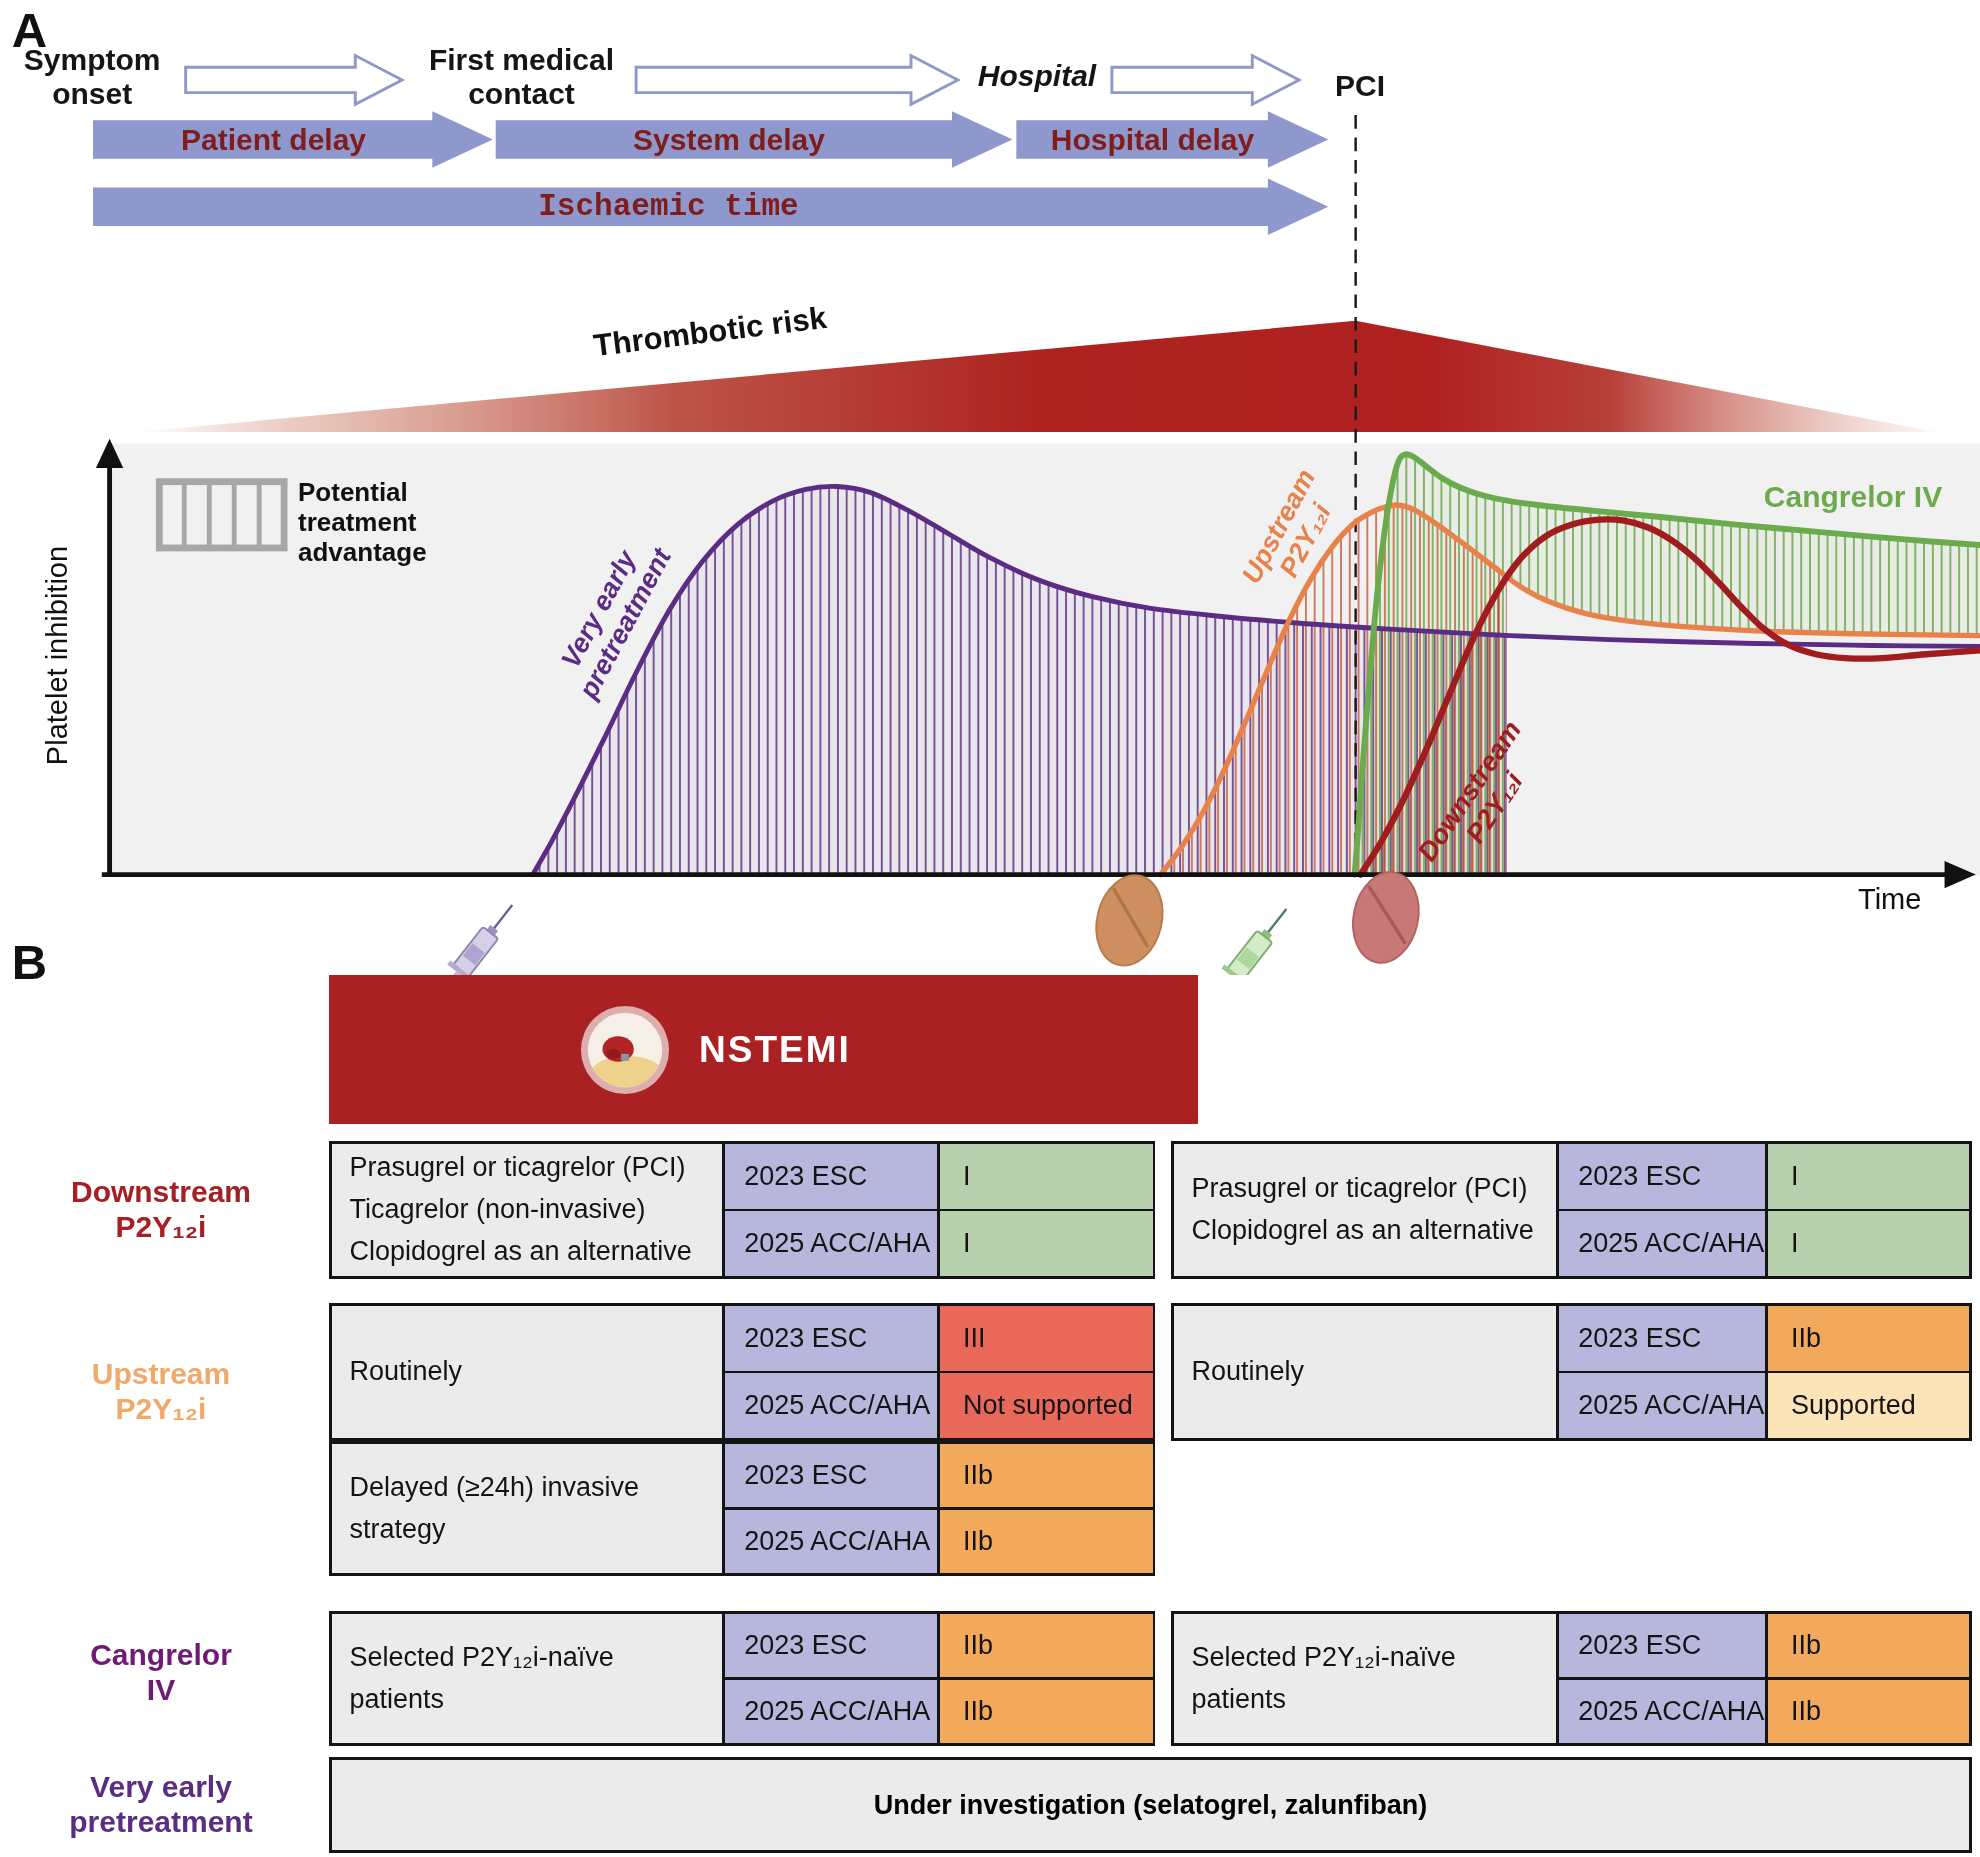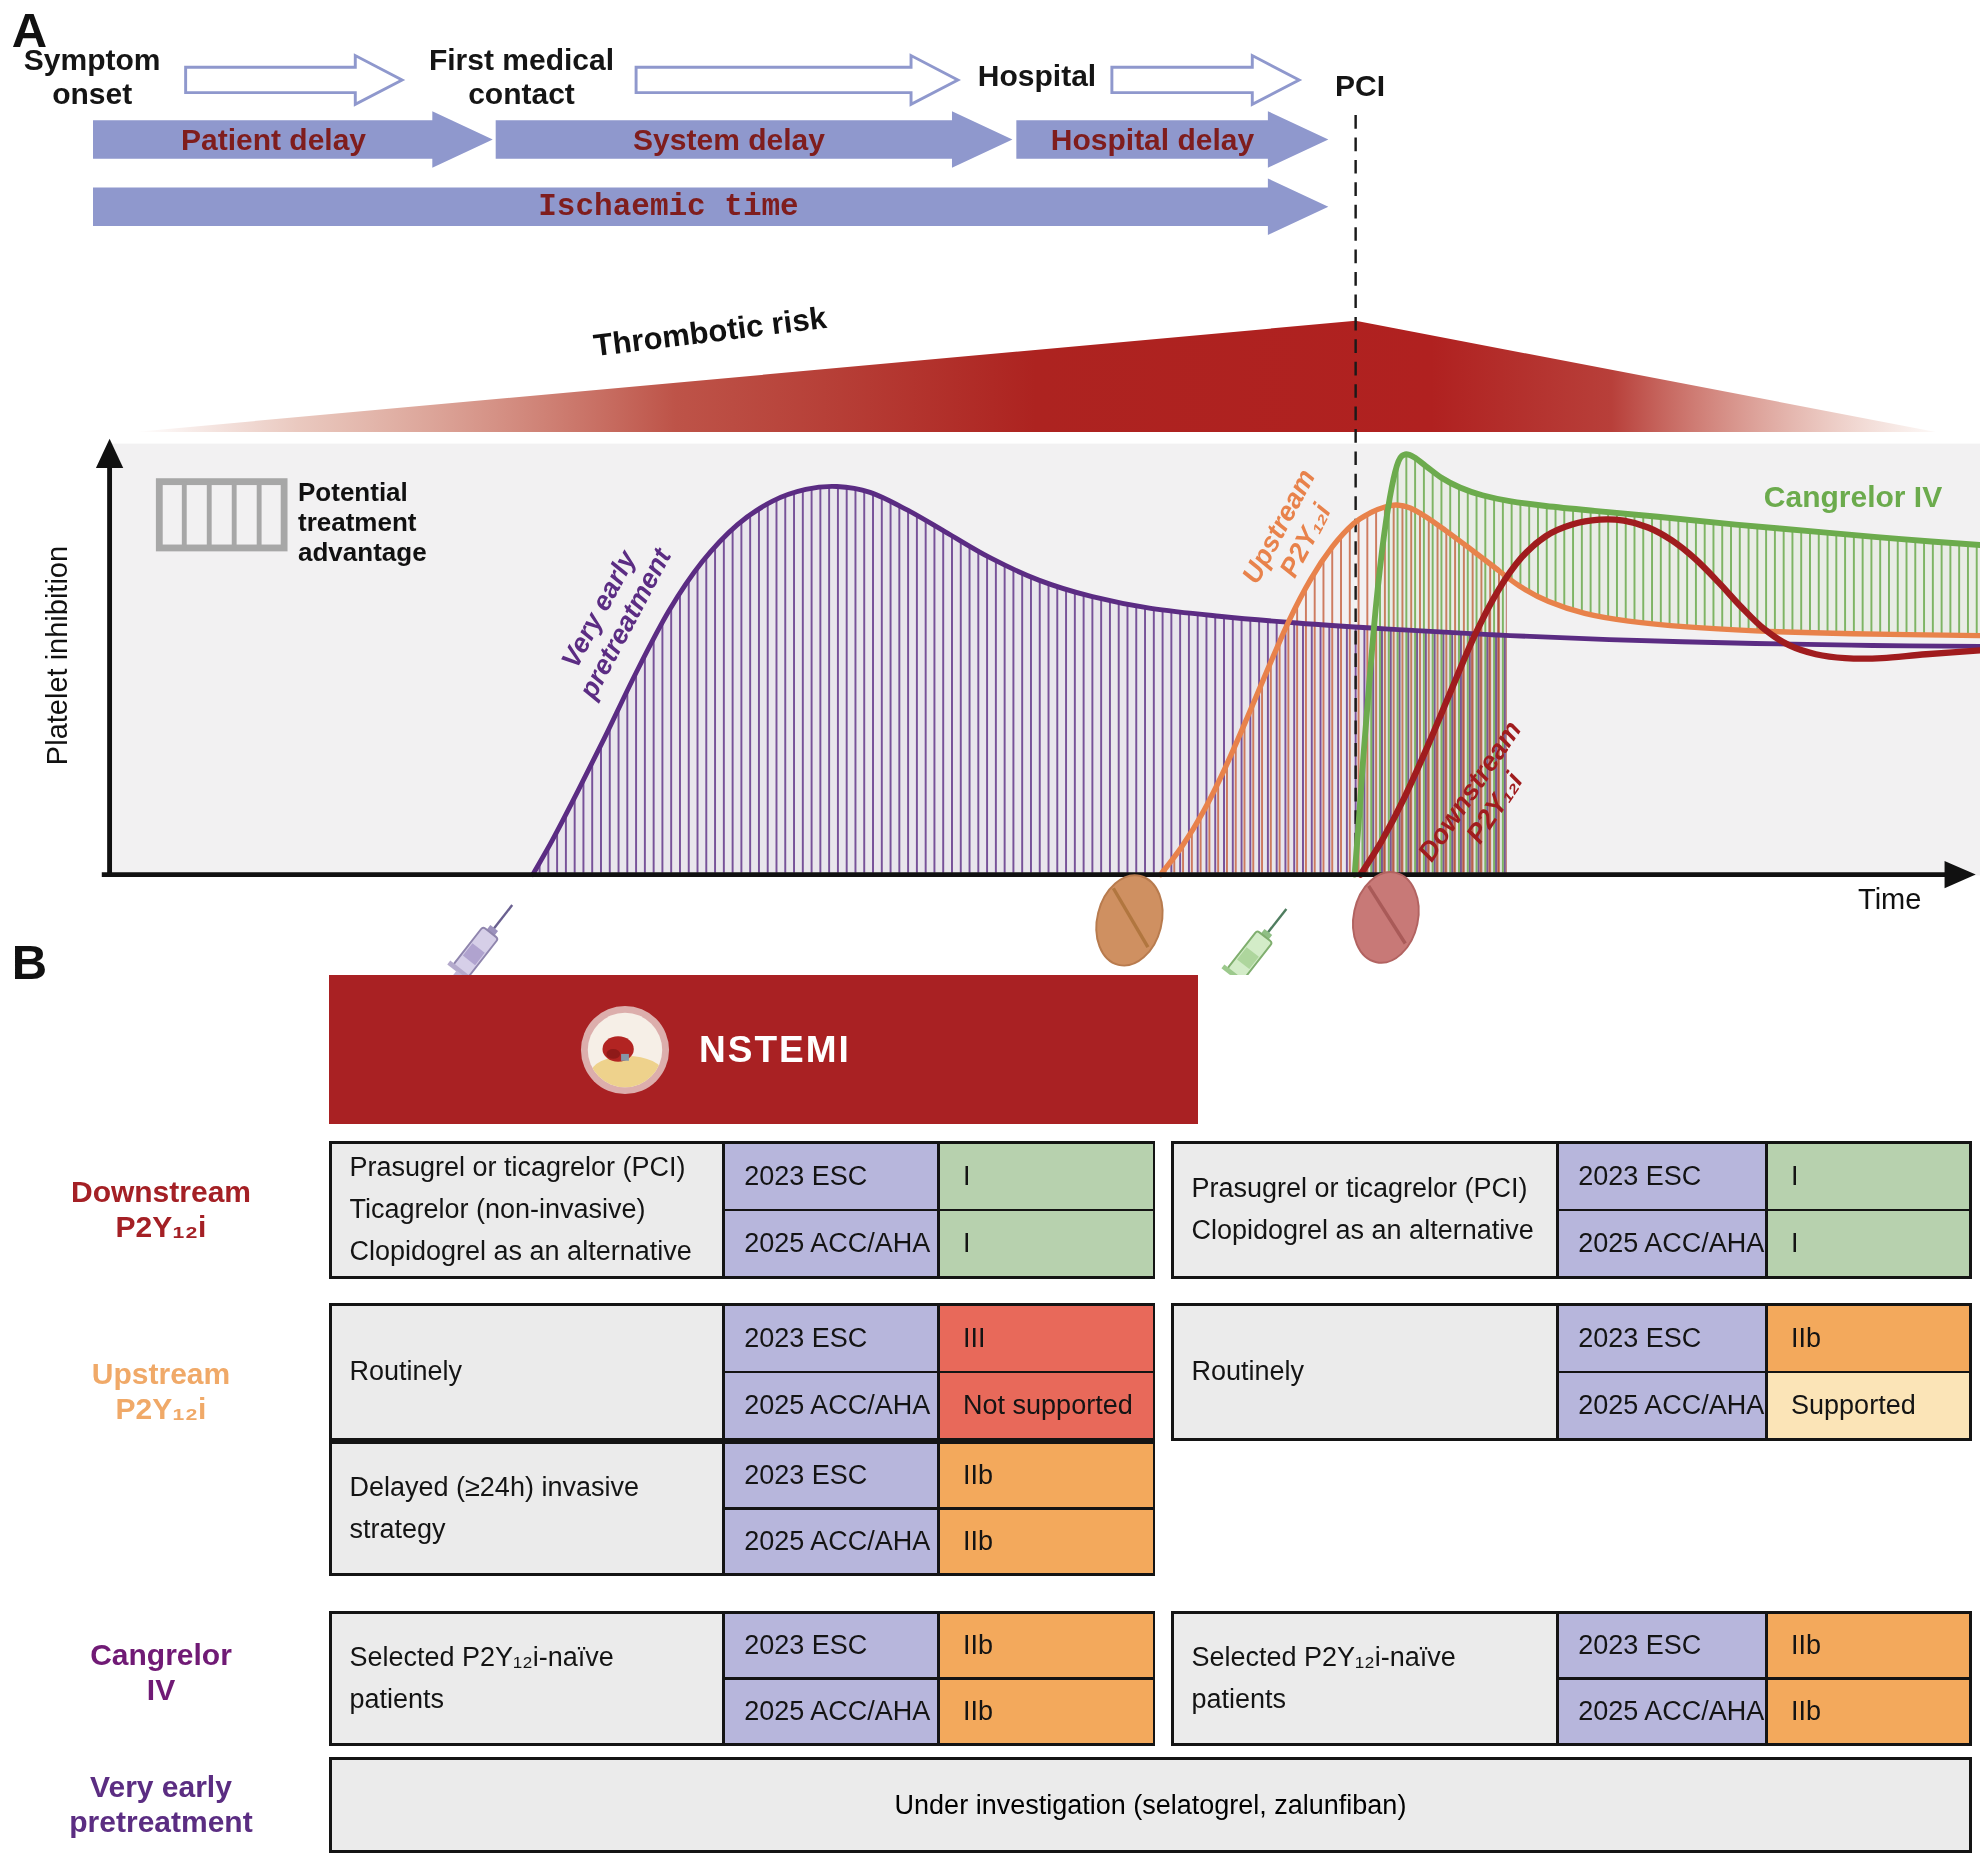--- a/index.html
+++ b/index.html
@@ -145,21 +145,21 @@
       <line x1="-24" y1="-28" x2="25" y2="22" stroke="#a95a58" stroke-width="3.5"></line>
     </g>
   </svg>
 
   <div class="txt panletter overlay" style="left:11.7px;top:2px;">A</div>
 
   <div class="txt stage overlay" style="left:11.7px;top:43px;width:161px;">Symptom
 onset</div>
   <div class="txt stage overlay" style="left:414px;top:43px;width:215px;">First medical
 contact</div>
-  <div class="txt stage overlay" style="left:964px;top:59px;width:146px;">Hospital</div>
+  <div class="txt stage overlay" style="left:964px;top:59px;width:146px;font-style:italic;">Hospital</div>
   <div class="txt stage overlay" style="left:1316px;top:59px;width:88px;margin-top:10px;">PCI</div>
 
   <div class="arrowtxt overlay abs" style="left:93px;top:111px;width:361px;height:57px;">Patient delay</div>
   <div class="arrowtxt overlay abs" style="left:495px;top:111px;width:468px;height:57px;">System delay</div>
   <div class="arrowtxt overlay abs" style="left:1016px;top:111px;width:273px;height:57px;">Hospital delay</div>
   <div class="arrowtxt overlay abs" style="left:93px;top:178px;width:1151px;height:57px;font-size:31px;font-family:Liberation Mono, monospace;">Ischaemic time</div>
 
   <div class="txt risklab overlay" style="left:593px;top:314px;">Thrombotic risk</div>
 
   <div class="txt legendtxt overlay" style="left:298px;top:478px;">Potential
@@ -255,18 +255,18 @@
   </div>
 
   <div class="trow" style="left:1171px;top:1611px;width:801px;height:135px;grid-template-columns:382px 206px 201px;">
     <div class="cell desc">Selected P2Y₁₂i-naïve patients</div>
     <div class="cell guide">2023 ESC</div>
     <div class="cell val" style="background: rgb(243, 169, 92);">IIb</div>
     <div class="cell guide">2025 ACC/AHA</div>
     <div class="cell val" style="background: rgb(243, 169, 92);">IIb</div>
   </div>
 
-  <div class="footrow" style="left:329px;top:1757px;width:1643px;height:96px;">
+  <div class="footrow" style="left:329px;top:1757px;width:1643px;height:96px;font-weight:bold;">
     <div class="inner">Under investigation (selatogrel, zalunfiban)</div>
   </div>
 
 </div>
 
 
 </body></html>

